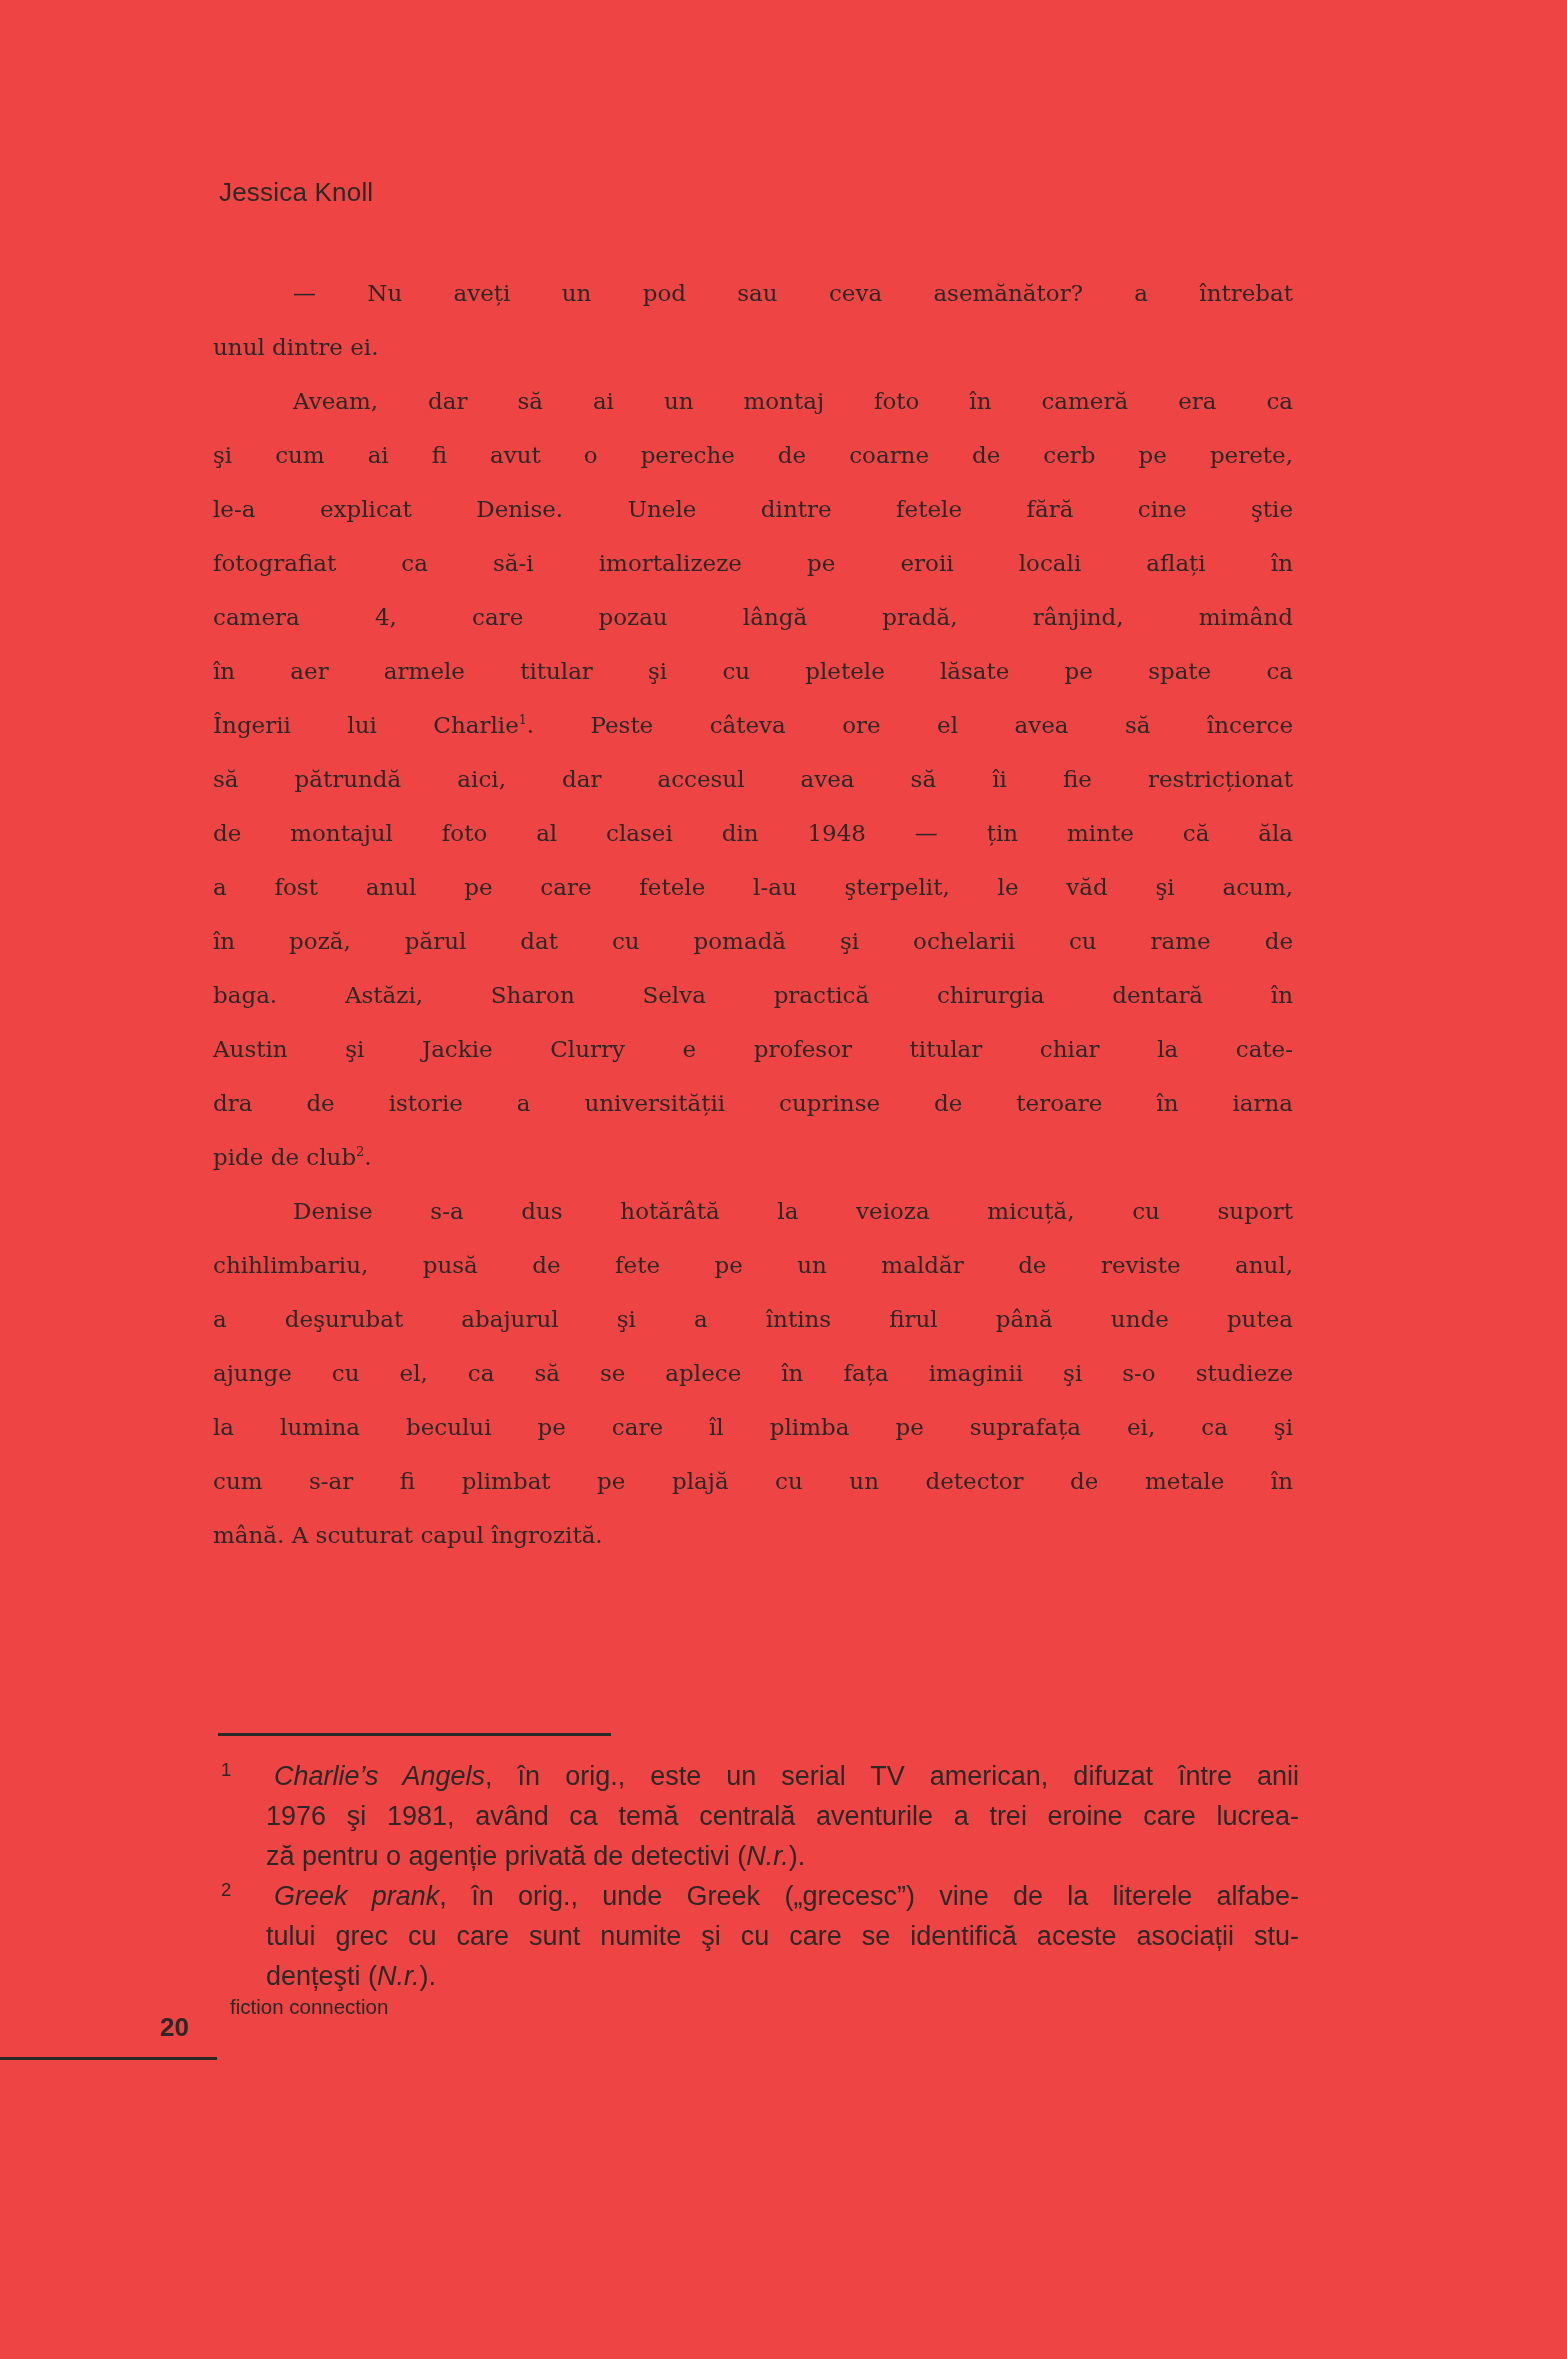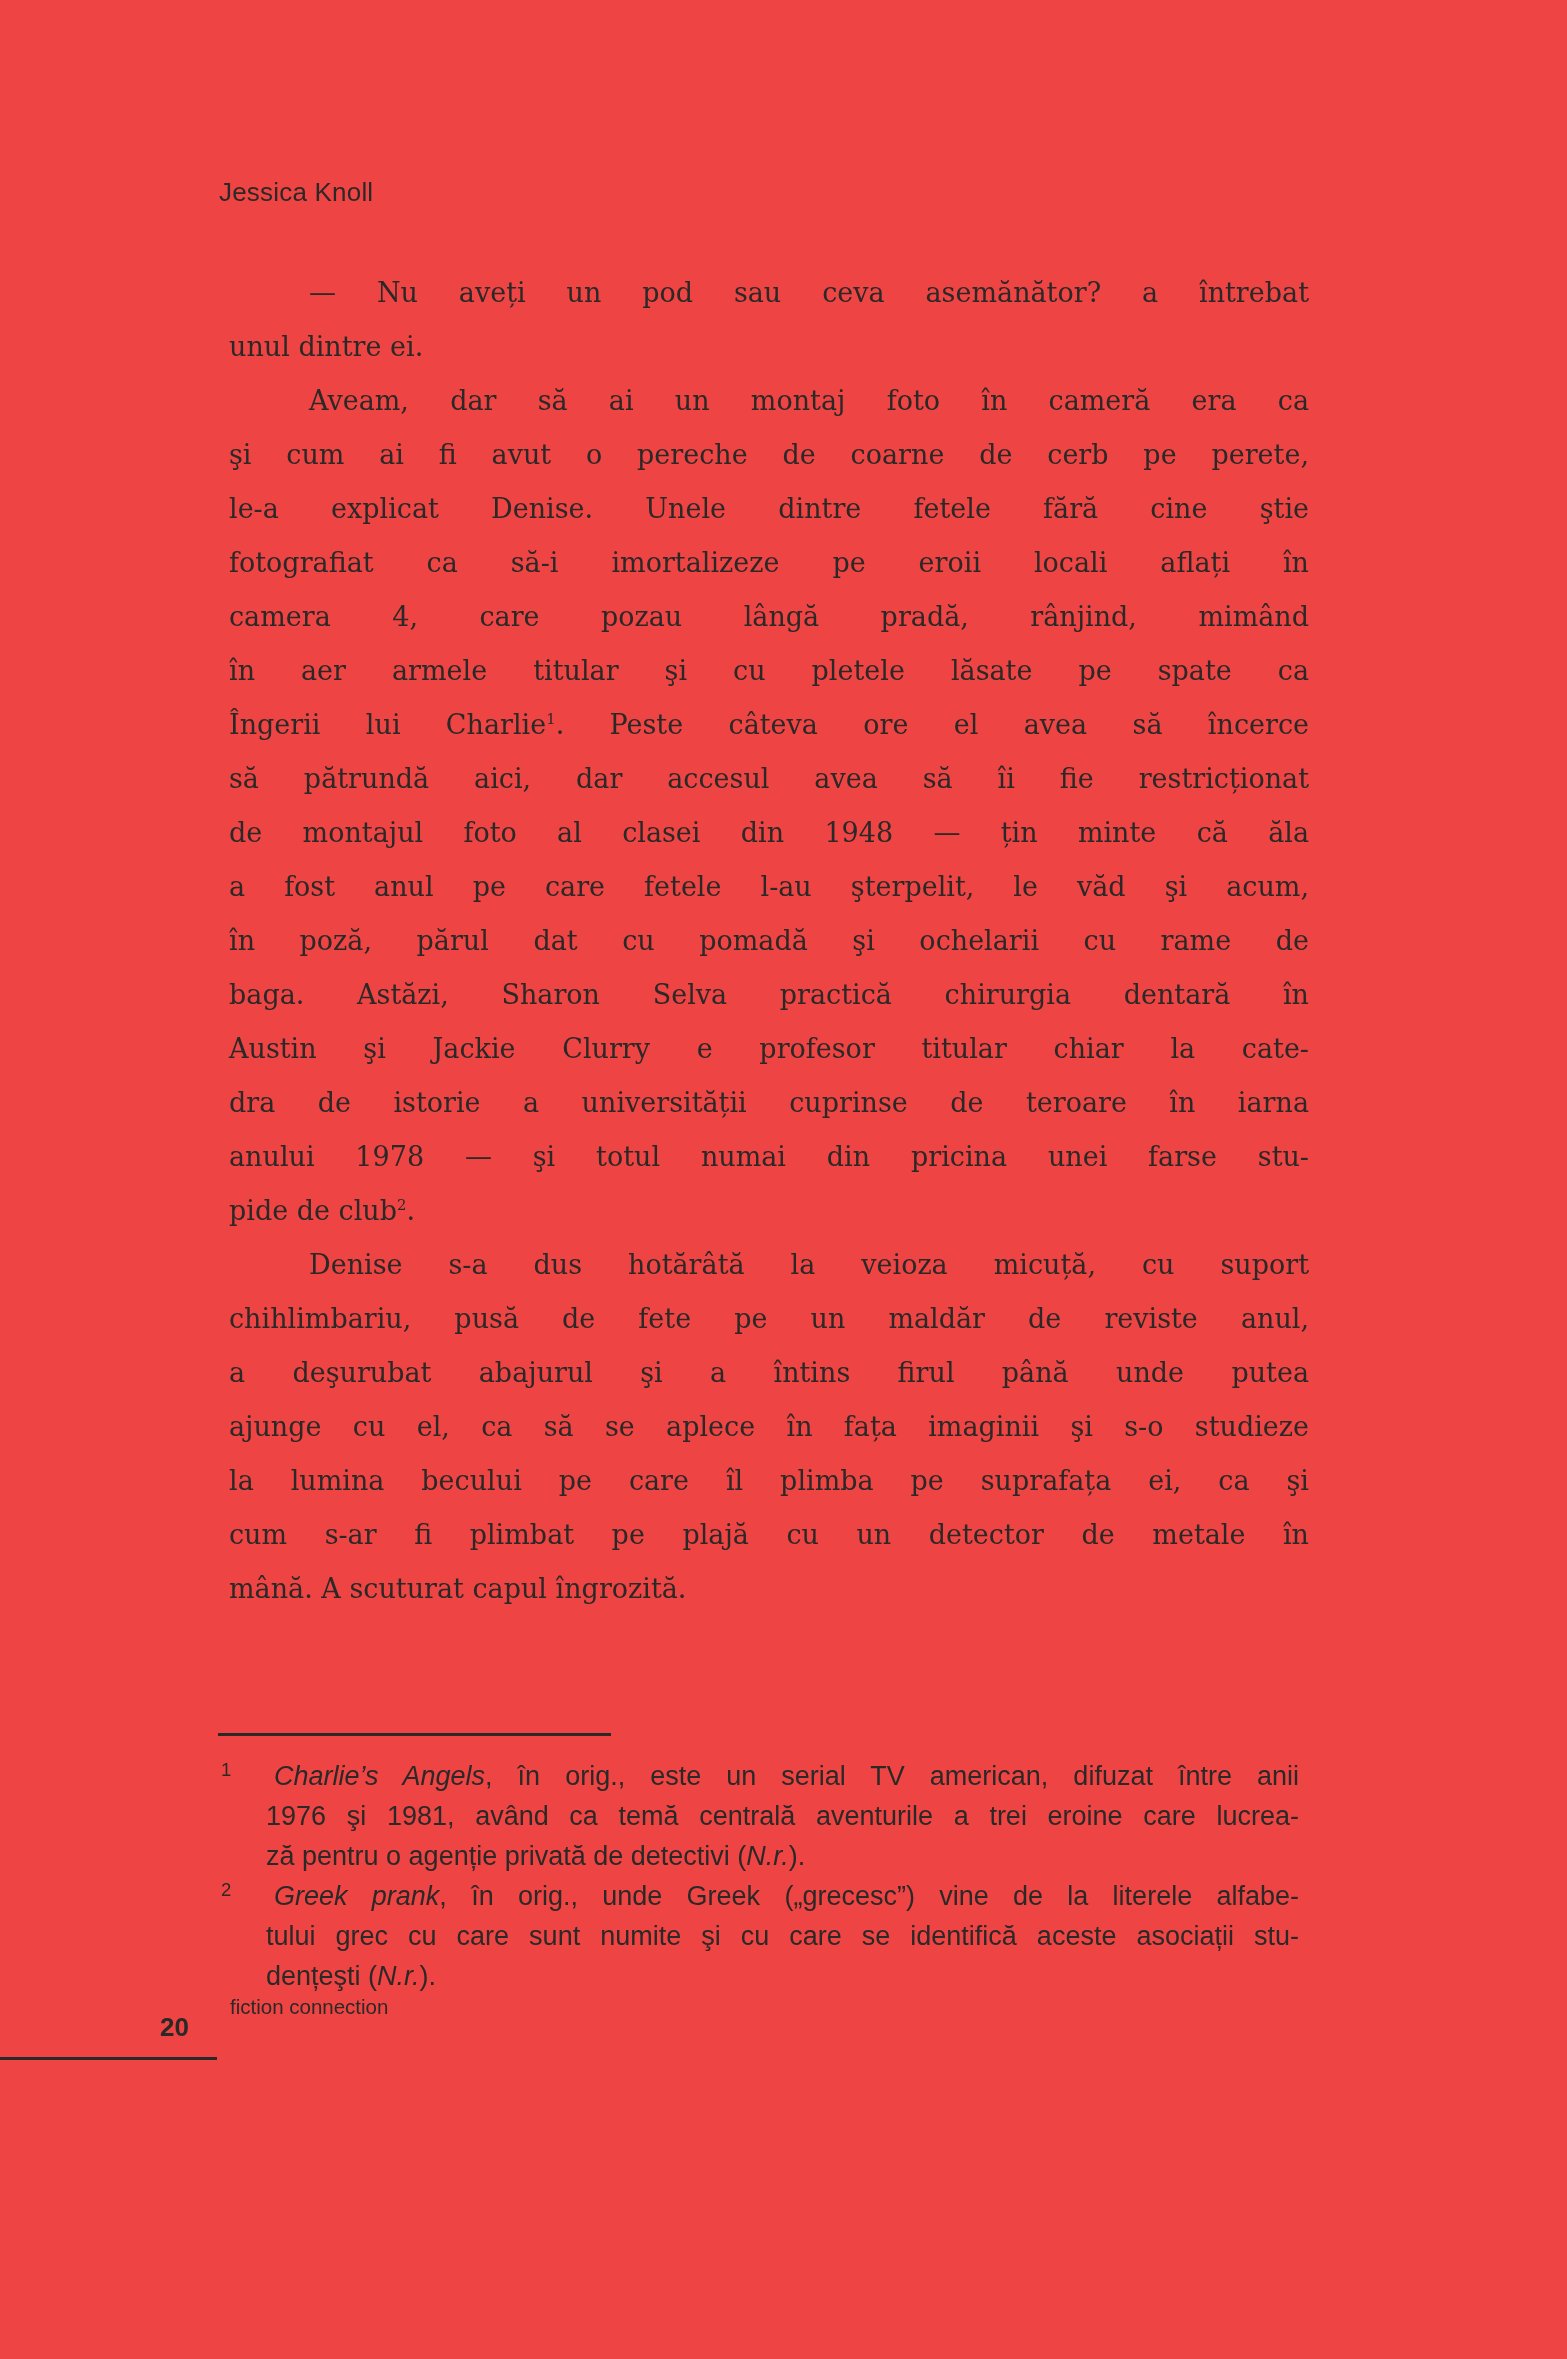--- a/index.html
+++ b/index.html
@@ -6,22 +6,22 @@
   body { width: 1567px; height: 2359px; position: relative; overflow: hidden; color: #2b2927; }
   .page { position: absolute; left: 0; top: 0; width: 1567px; height: 2359px; background: #ef4444; }
 
   .running-head {
     position: absolute; left: 219px; top: 176px;
     font-family: "Liberation Sans", sans-serif; font-size: 26px; line-height: 33px;
     color: #2b2927; letter-spacing: 0.2px;
   }
 
   .body-text {
-    position: absolute; left: 229px; top: 266px; width: 1080px;
-    font-family: "DejaVu Serif", serif; font-size: 27px; line-height: 54px;
+    position: absolute; left: 213px; top: 266px; width: 1080px;
+    font-family: "DejaVu Serif", serif; font-size: 23px; line-height: 54px;
     color: #2b2927;
   }
   .body-text .line {
     display: block; white-space: nowrap; height: 54px;
     text-align: justify; text-align-last: justify;
   }
   .body-text .line.last { text-align-last: left; }
   .body-text .line.indent { padding-left: 80px; }
   .body-text sup { font-size: 0.55em; line-height: 0; vertical-align: 0.7em; }
 
@@ -79,21 +79,20 @@
     <span class="line">camera 4, care pozau lângă pradă, rânjind, mimând</span>
     <span class="line">în aer armele titular şi cu pletele lăsate pe spate ca</span>
     <span class="line"><span>Îngerii lui Charlie</span><sup>1</sup><span>. Peste câteva ore el avea să încerce</span></span>
     <span class="line">să pătrundă aici, dar accesul avea să îi fie restricționat</span>
     <span class="line">de montajul foto al clasei din 1948 — țin minte că ăla</span>
     <span class="line">a fost anul pe care fetele l-au şterpelit, le văd şi acum,</span>
     <span class="line">în poză, părul dat cu pomadă şi ochelarii cu rame de</span>
     <span class="line">baga. Astăzi, Sharon Selva practică chirurgia dentară în</span>
     <span class="line">Austin şi Jackie Clurry e profesor titular chiar la cate-</span>
     <span class="line">dra de istorie a universității cuprinse de teroare în iarna</span>
-    <span class="line">anului 1978 — şi totul numai din pricina unei farse stu-</span>
     <span class="line last"><span>pide de club</span><sup>2</sup><span>.</span></span>
 
     <span class="line indent">Denise s-a dus hotărâtă la veioza micuță, cu suport</span>
     <span class="line">chihlimbariu, pusă de fete pe un maldăr de reviste anul,</span>
     <span class="line">a deşurubat abajurul şi a întins firul până unde putea</span>
     <span class="line">ajunge cu el, ca să se aplece în fața imaginii şi s-o studieze</span>
     <span class="line">la lumina becului pe care îl plimba pe suprafața ei, ca şi</span>
     <span class="line">cum s-ar fi plimbat pe plajă cu un detector de metale în</span>
     <span class="line last">mână. A scuturat capul îngrozită.</span>
   </div>

